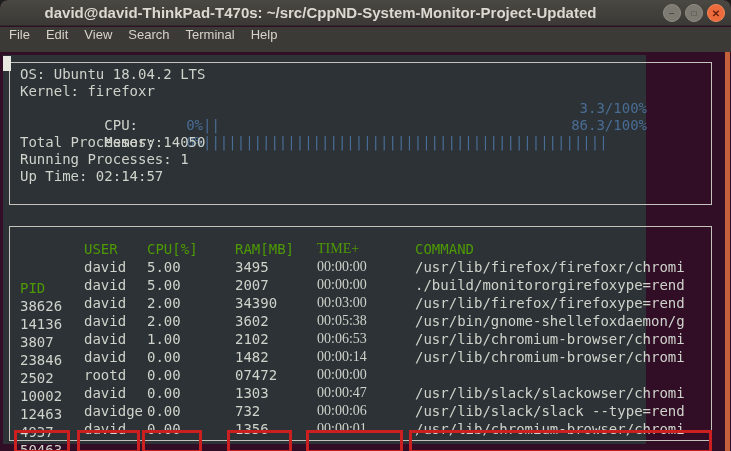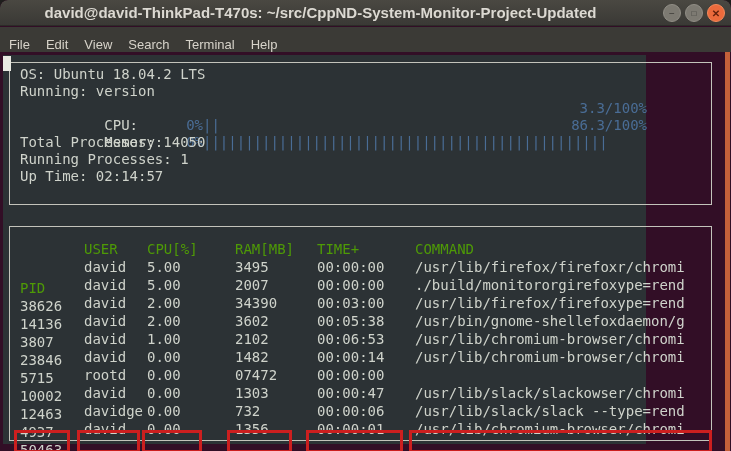--- a/index.html
+++ b/index.html
@@ -15,21 +15,21 @@
   .title-text { position:absolute; left:0; right:90px; top:0; height:26px;
     line-height:26px; text-align:center; color:#dcd9d2; font-size:15px; font-weight:bold; }
   .winbtn { position:absolute; top:4px; width:18px; height:18px; border-radius:50%;
     font-size:10px; line-height:17px; text-align:center; cursor:default; }
   .winbtn.min  { right:50px; background:#7d7a72; border:1px solid #918e86; color:#3a3934; }
   .winbtn.max  { right:28px; background:#7d7a72; border:1px solid #918e86; color:#3a3934; font-size:8px; }
   .winbtn.close{ right:6px;  background:#ec6a3c; border:1px solid #f28a5c; color:#64200c; font-weight:bold; }
 
   
   .menubar { position:absolute; left:0; top:27px; width:731px; height:25px;
-    background:#3b3a36; color:#d7d3ca; font-size:13px; display:flex; align-items:flex-end; }
+    background:#3b3a36; color:#d7d3ca; font-size:13px; display:flex; align-items:flex-start; }
   .menubar span { padding:0 8px; }
   .menubar span:first-child { margin-left:1px; }
 
   
   .term { position:absolute; left:0; top:52px; width:731px; height:399px; background:#320e26; }
   .screen { position:absolute; left:3px; top:3px; width:643px; height:389px;
     background:#2c3235; color:#cfd3cb; font-family:"DejaVu Sans Mono", monospace; font-size:14px; }
   .scroll-thumb { position:absolute; right:1px; top:0; width:5px; height:399px; background:#c4603a; }
   .cursor { position:absolute; left:0; top:1px; width:8px; height:15px; background:#e9e9e2; z-index:3; }
 
@@ -39,21 +39,21 @@
 
   .tline { position:relative; height:17px; line-height:17px; padding-left:10px; white-space:pre; }
   .blue { color:#4a6d96; }
   .barval { position:absolute; left:75px; top:0; white-space:pre; }
   .usage  { position:absolute; right:64px; top:0; }
 
   .hdr-row { position:relative; height:18px; line-height:18px; margin-top:13px; color:#4e9a06; }
   .p-row   { position:relative; height:18px; line-height:18px; }
   .c1{position:absolute;left:10px;margin-top:39px;}  .c2{position:absolute;left:74px;}
   .c3{position:absolute;left:137px;text-align:center;} .c4{position:absolute;left:225px;}
-  .c5{position:absolute;left:307px;} .c6{position:absolute;left:405px; white-space:pre;}
+  .c5{position:absolute;left:307px;font-family:Liberation Serif, serif;} .c6{position:absolute;left:405px; white-space:pre;}
 
   
   .redbox { position:absolute; border:3px solid #cc1f1f; height:23px; top:203px; z-index:5; }
   .rb-pid  { left:4px;   width:56px; }
   .rb-user { left:67px;  width:63px; }
   .rb-cpu  { left:132px; width:60px; }
   .rb-ram  { left:217px; width:65px; }
   .rb-time { left:296px; width:97px; }
   .rb-cmd  { left:399px; width:303px; }
 </style>
@@ -77,21 +77,21 @@
     <span>Terminal</span>
     <span>Help</span>
   </div>
 
   <div class="term">
     <div class="screen">
       <div class="cursor"></div>
 
       <div class="tbox box-sys">
         <div class="tline">OS: Ubuntu 18.04.2 LTS</div>
-        <div class="tline">Running: version</div>
+        <div class="tline">Kernel: firefoxr</div>
         <div class="tline">
           <span>CPU:</span>
           <span class="barval blue">
             <span>0%</span><span>||</span>
           </span>
           <span class="usage blue">3.3/100%</span>
         </div>
         <div class="tline">
           <span>Memory:</span>
           <span class="barval blue">
@@ -140,21 +140,21 @@
             </div>
             <div class="p-row">
               <span class="c1">23846</span>
               <span class="c2">david</span>
               <span class="c3">2.00</span>
               <span class="c4">3602</span>
               <span class="c5">00:05:38</span>
               <span class="c6">/usr/bin/gnome-shellefoxdaemon/g</span>
             </div>
             <div class="p-row">
-              <span class="c1">5715</span>
+              <span class="c1">2502</span>
               <span class="c2">david</span>
               <span class="c3">1.00</span>
               <span class="c4">2102</span>
               <span class="c5">00:06:53</span>
               <span class="c6">/usr/lib/chromium-browser/chromi</span>
             </div>
             <div class="p-row">
               <span class="c1">10002</span>
               <span class="c2">david</span>
               <span class="c3">0.00</span>

